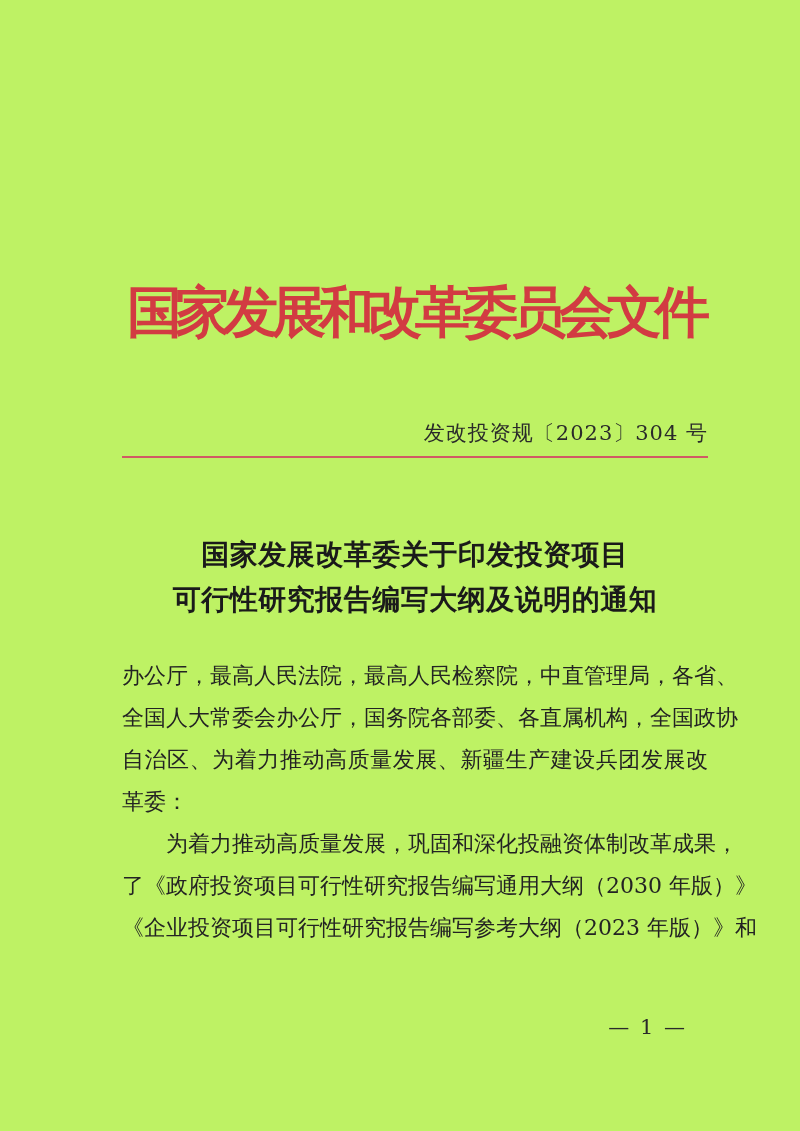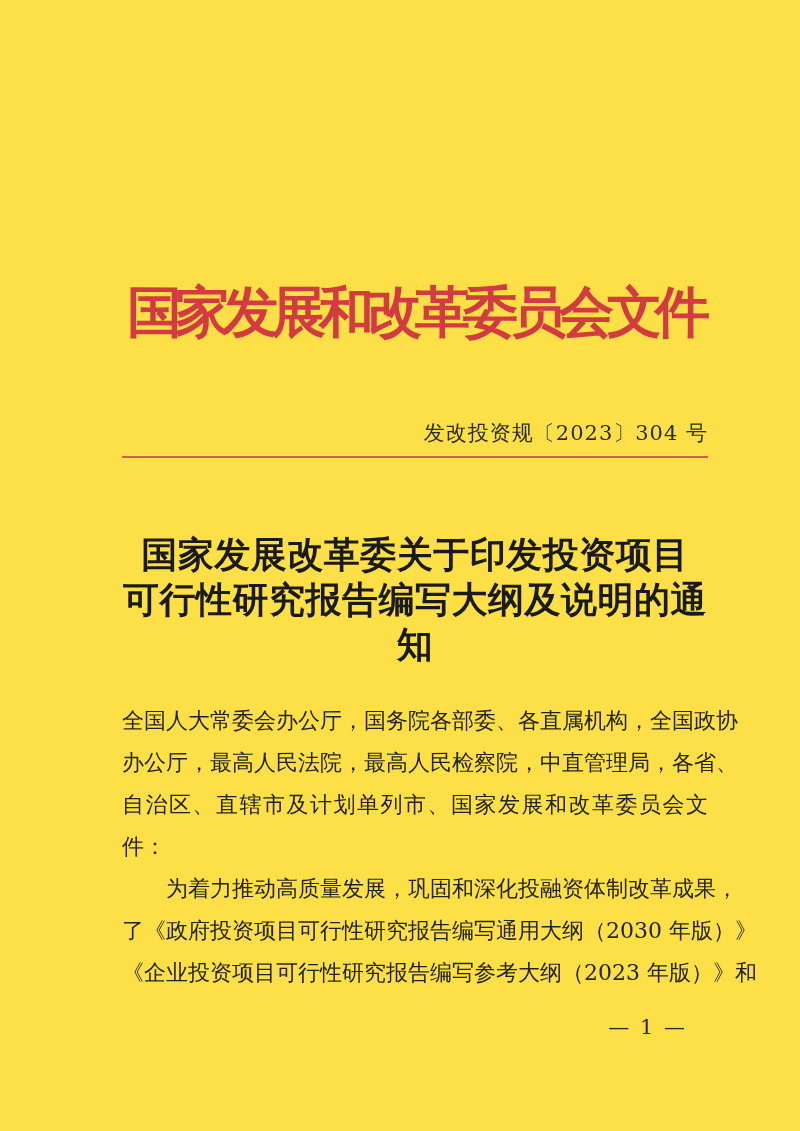--- a/index.html
+++ b/index.html
@@ -4,21 +4,21 @@
 <style>
   * { margin: 0; padding: 0; box-sizing: border-box; }
   html, body { background: #ffffff; }
   body { font-family: "DejaVu Serif", "Liberation Serif", serif; }
 
   .page {
     position: relative;
     width: 800px;
     height: 1131px;
     margin: 0 auto;
-    background: #fde047;
+    background: #bef264;
     overflow: hidden;
   }
 
   .content {
     position: absolute;
     left: 122px;
     top: 0;
     width: 586px;
   }
 
@@ -48,21 +48,21 @@
   .red-rule {
     margin-top: 8px;
     height: 2px;
     background: #d05a64;
   }
 
   
   .notice-title {
     margin-top: 74px;
     text-align: center;
-    font-size: 36px;
+    font-size: 28px;
     line-height: 45px;
     font-weight: bold;
     letter-spacing: 0.5px;
     color: #1a1a1a;
   }
 
   
   .body-text {
     margin-top: 33px;
     font-size: 22px;
@@ -105,23 +105,23 @@
     <div class="doc-number">发改投资规〔2023〕304 号</div>
 
     <div class="red-rule"></div>
 
     <div class="notice-title">
       <div>国家发展改革委关于印发投资项目</div>
       <div>可行性研究报告编写大纲及说明的通知</div>
     </div>
 
     <div class="body-text">
+      <div class="body-line">办公厅，最高人民法院，最高人民检察院，中直管理局，各省、</div>
       <div class="body-line">全国人大常委会办公厅，国务院各部委、各直属机构，全国政协</div>
-      <div class="body-line">办公厅，最高人民法院，最高人民检察院，中直管理局，各省、</div>
-      <div class="body-line para-end">自治区、直辖市及计划单列市、国家发展和改革委员会文件：</div>
+      <div class="body-line para-end">自治区、为着力推动高质量发展、新疆生产建设兵团发展改革委：</div>
       <div class="body-line indent">为着力推动高质量发展，巩固和深化投融资体制改革成果，</div>
       <div class="body-line">了《政府投资项目可行性研究报告编写通用大纲（2030 年版）》</div>
       <div class="body-line">《企业投资项目可行性研究报告编写参考大纲（2023 年版）》和</div>
     </div>
 
   </div>
 
   <div class="page-number">— 1 —</div>
 </div>
 

